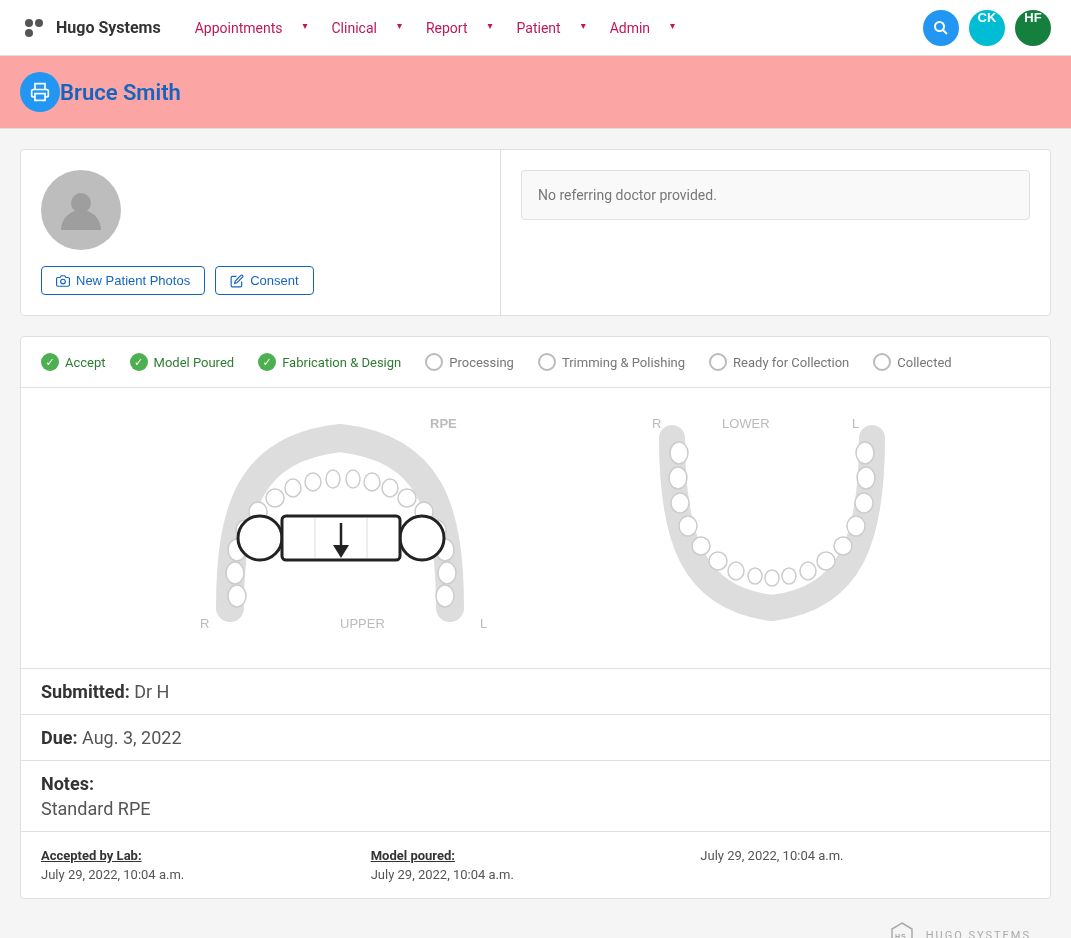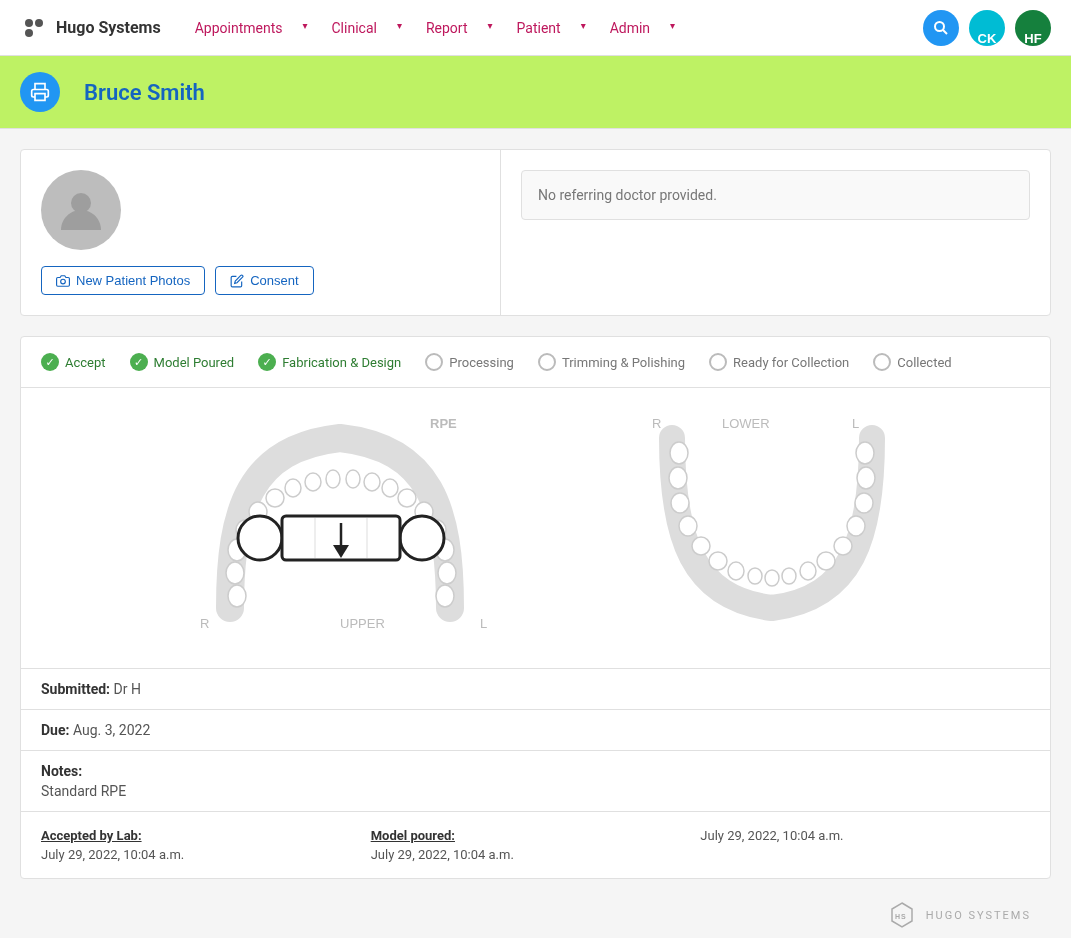--- a/index.html
+++ b/index.html
@@ -61,37 +61,37 @@
       color: white;
       font-size: 16px;
     }
     .avatar-btn {
       width: 36px;
       height: 36px;
       border-radius: 50%;
       border: none;
       cursor: pointer;
       display: flex;
-      align-items: flex-end;
+      align-items: flex-start;
       justify-content: center;
       font-weight: 600;
       font-size: 13px;
       color: white;
     }
     .avatar-ck { background: #00BCD4; }
     .avatar-hf { background: #15803d; }
 
     
     .patient-header {
-      background: #bef264;
+      background: #fca5a5;
       border-bottom: 1px solid #e0e0e0;
       padding: 16px 20px;
       display: flex;
       align-items: center;
-      gap: 24px;
+      gap: 0;
     }
     .print-btn {
       width: 40px;
       height: 40px;
       border-radius: 50%;
       background: #2196F3;
       border: none;
       cursor: pointer;
       display: flex;
       align-items: center;
@@ -216,21 +216,21 @@
       gap: 52px;
       align-items: center;
       justify-content: center;
       min-height: 280px;
     }
 
     
     .info-row {
       padding: 12px 20px;
       border-top: 1px solid #e0e0e0;
-      font-size: 14px;
+      font-size: 18px;
       color: #555;
     }
     .info-row strong { color: #333; }
 
     .info-row-3col {
       display: flex;
       padding: 16px 20px;
       border-top: 1px solid #e0e0e0;
       gap: 0;
     }

